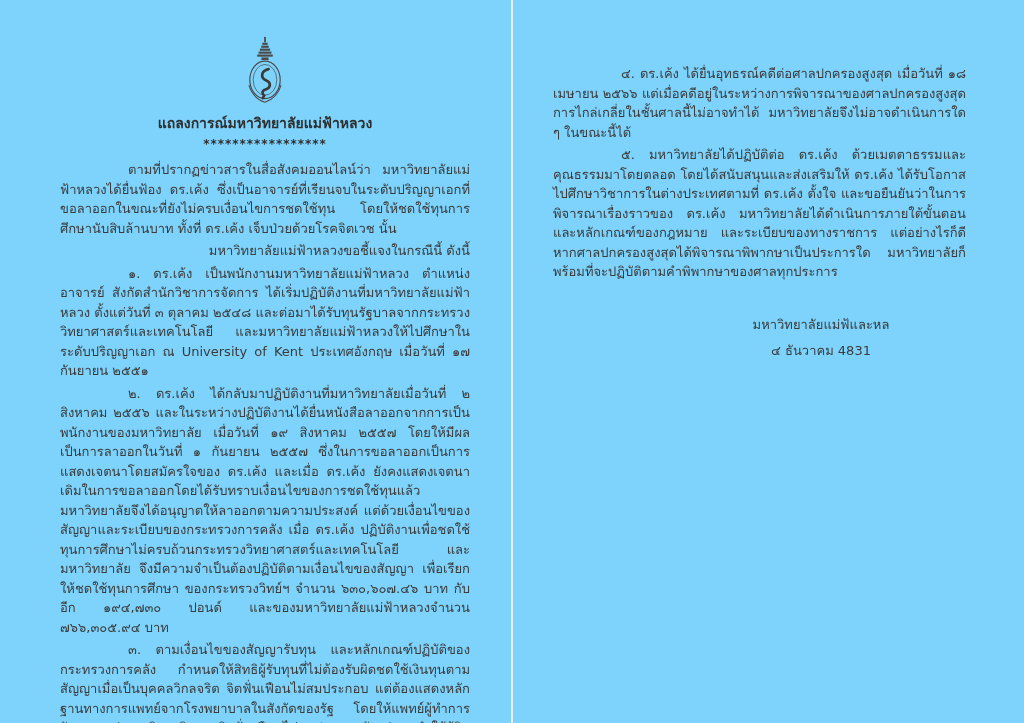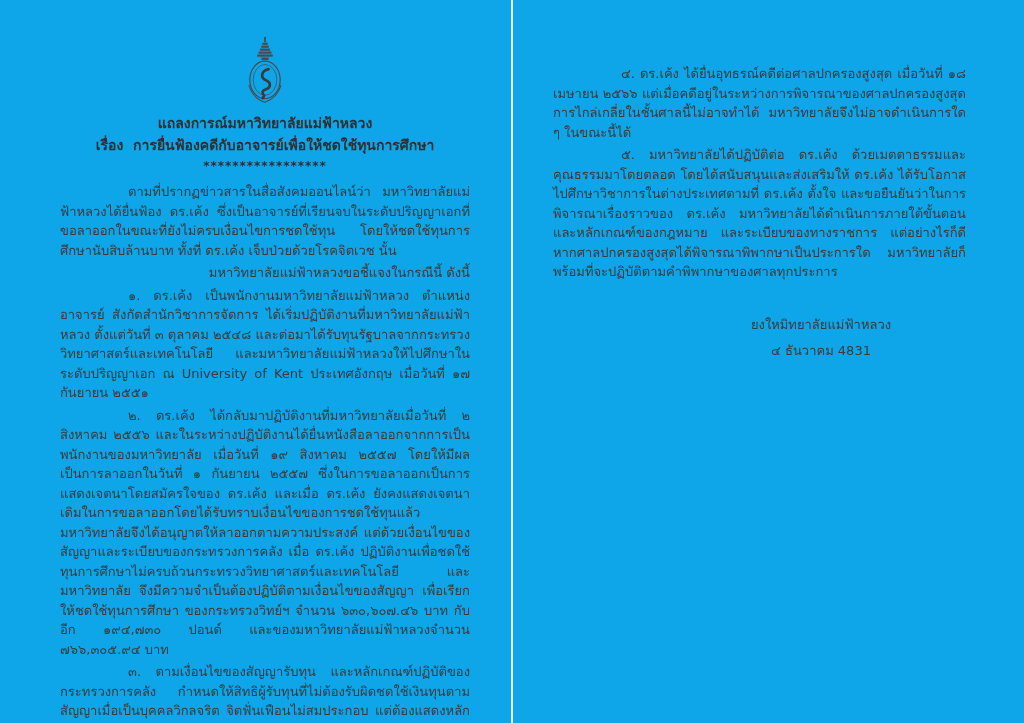--- a/index.html
+++ b/index.html
@@ -14,21 +14,21 @@
     background: #ffffff;
     overflow: hidden;
     display: flex;
     font-family: "DejaVu Sans", "Liberation Sans", sans-serif;
     color: #3b3b3b;
   }
   .page {
     box-sizing: border-box;
     width: 512px;
     height: 723px;
-    background: #0ea5e9;
+    background: #7dd3fc;
   }
   .page-divider {
     position: absolute;
     left: 511px;
     top: 0;
     width: 2px;
     height: 723px;
     background: linear-gradient(to right, #f2f2f2, #e7e7e7, #f2f2f2);
   }
   .page-left {
@@ -103,36 +103,35 @@
           <rect x="26" y="24" width="8" height="2.8"></rect>
         </g>
         <ellipse cx="30" cy="49" rx="17" ry="21" fill="none" stroke="#4a4a4a" stroke-width="1.3"></ellipse>
         <ellipse cx="30" cy="49" rx="13.2" ry="17.2" fill="none" stroke="#4a4a4a" stroke-width="0.8"></ellipse>
         <path d="M34 37 C25 39 25 47 31 49.5 C37 52 37 58 30 60 C26.5 61 26.5 64.5 29 66.5 L27.5 69.5" fill="none" stroke="#3a3a3a" stroke-width="3" stroke-linecap="round"></path>
         <path d="M12 55 C15 65 22 71.5 30 74 C38 71.5 45 65 48 55" fill="none" stroke="#4a4a4a" stroke-width="1.2"></path>
       </svg>
     </div>
 
     <div class="doc-title">แถลงการณ์มหาวิทยาลัยแม่ฟ้าหลวง</div>
-    <div class="doc-subject">เรื่อง&nbsp; การยื่นฟ้องคดีกับอาจารย์เพื่อให้ชดใช้ทุนการศึกษา</div>
     <div class="stars">*****************</div>
 
     <p class="para indent">ตามที่ปรากฏข่าวสารในสื่อสังคมออนไลน์ว่า มหาวิทยาลัยแม่ฟ้าหลวงได้ยื่นฟ้อง ดร.เค้ง ซึ่งเป็นอาจารย์ที่เรียนจบในระดับปริญญาเอกที่ขอลาออกในขณะที่ยังไม่ครบเงื่อนไขการชดใช้ทุน โดยให้ชดใช้ทุนการศึกษานับสิบล้านบาท ทั้งที่ ดร.เค้ง เจ็บป่วยด้วยโรคจิตเวช นั้น</p>
     <p class="para indent no-justify">มหาวิทยาลัยแม่ฟ้าหลวงขอชี้แจงในกรณีนี้ ดังนี้</p>
     <p class="para indent">๑. ดร.เค้ง เป็นพนักงานมหาวิทยาลัยแม่ฟ้าหลวง ตำแหน่งอาจารย์ สังกัดสำนักวิชาการจัดการ ได้เริ่มปฏิบัติงานที่มหาวิทยาลัยแม่ฟ้าหลวง ตั้งแต่วันที่ ๓ ตุลาคม ๒๕๔๘ และต่อมาได้รับทุนรัฐบาลจากกระทรวงวิทยาศาสตร์และเทคโนโลยี และมหาวิทยาลัยแม่ฟ้าหลวงให้ไปศึกษาในระดับปริญญาเอก ณ University of Kent ประเทศอังกฤษ เมื่อวันที่ ๑๗ กันยายน ๒๕๕๑</p>
     <p class="para indent">๒. ดร.เค้ง ได้กลับมาปฏิบัติงานที่มหาวิทยาลัยเมื่อวันที่ ๒ สิงหาคม ๒๕๕๖ และในระหว่างปฏิบัติงานได้ยื่นหนังสือลาออกจากการเป็นพนักงานของมหาวิทยาลัย เมื่อวันที่ ๑๙ สิงหาคม ๒๕๕๗ โดยให้มีผลเป็นการลาออกในวันที่ ๑ กันยายน ๒๕๕๗ ซึ่งในการขอลาออกเป็นการแสดงเจตนาโดยสมัครใจของ ดร.เค้ง และเมื่อ ดร.เค้ง ยังคงแสดงเจตนาเดิมในการขอลาออกโดยได้รับทราบเงื่อนไขของการชดใช้ทุนแล้ว มหาวิทยาลัยจึงได้อนุญาตให้ลาออกตามความประสงค์ แต่ด้วยเงื่อนไขของสัญญาและระเบียบของกระทรวงการคลัง เมื่อ ดร.เค้ง ปฏิบัติงานเพื่อชดใช้ทุนการศึกษาไม่ครบถ้วนกระทรวงวิทยาศาสตร์และเทคโนโลยี และมหาวิทยาลัย จึงมีความจำเป็นต้องปฏิบัติตามเงื่อนไขของสัญญา เพื่อเรียกให้ชดใช้ทุนการศึกษา ของกระทรวงวิทย์ฯ จำนวน ๖๓๐,๖๐๗.๔๖ บาท กับอีก ๑๙๔,๗๓๐ ปอนด์ และของมหาวิทยาลัยแม่ฟ้าหลวงจำนวน ๗๖๖,๓๐๕.๙๔ บาท</p>
     <p class="para indent">๓. ตามเงื่อนไขของสัญญารับทุน และหลักเกณฑ์ปฏิบัติของกระทรวงการคลัง กำหนดให้สิทธิผู้รับทุนที่ไม่ต้องรับผิดชดใช้เงินทุนตามสัญญาเมื่อเป็นบุคคลวิกลจริต จิตฟั่นเฟือนไม่สมประกอบ แต่ต้องแสดงหลักฐานทางการแพทย์จากโรงพยาบาลในสังกัดของรัฐ โดยให้แพทย์ผู้ทำการรักษาระบุว่าเหตุวิกลจริตและจิตฟั่นเฟือนไม่สมประกอบดังกล่าว ทำให้ผู้ผิดสัญญาไม่สามารถปฏิบัติหน้าที่ต่อไปได้ แต่ทั้งนี้ ในระหว่างปฏิบัติงานให้กับมหาวิทยาลัยจนกระทั่งยื่นหนังสือลาออก ดร.เค้ง ไม่เคยจัดส่งเอกสารหลักฐานทางการแพทย์ว่าไม่สามารถปฏิบัติงานต่อไปได้ให้กับมหาวิทยาลัยได้รับทราบเลย โดย ดร.เค้ง ได้ยื่นเอกสารทางการแพทย์ต่าง ๆ ในชั้นพิจารณาของศาลปกครองเชียงใหม่แต่ล่วงเลยระยะเวลาตามที่กำหนดไว้ในสัญญาไปแล้ว ศาลปกครองเชียงใหม่จึงได้พิจารณาและพิพากษาให้ ดร.เค้ง ชดใช้ทุนการศึกษาตามเงื่อนไขของสัญญา</p>
 
   </div>
 
   <div class="page-divider"></div>
 
   <div class="page page-right">
     <p class="para indent">๔. ดร.เค้ง ได้ยื่นอุทธรณ์คดีต่อศาลปกครองสูงสุด เมื่อวันที่ ๑๘ เมษายน ๒๕๖๖ แต่เมื่อคดีอยู่ในระหว่างการพิจารณาของศาลปกครองสูงสุด การไกล่เกลี่ยในชั้นศาลนี้ไม่อาจทำได้ มหาวิทยาลัยจึงไม่อาจดำเนินการใด ๆ ในขณะนี้ได้</p>
     <p class="para indent">๕. มหาวิทยาลัยได้ปฏิบัติต่อ ดร.เค้ง ด้วยเมตตาธรรมและคุณธรรมมาโดยตลอด โดยได้สนับสนุนและส่งเสริมให้ ดร.เค้ง ได้รับโอกาสไปศึกษาวิชาการในต่างประเทศตามที่ ดร.เค้ง ตั้งใจ และขอยืนยันว่าในการพิจารณาเรื่องราวของ ดร.เค้ง มหาวิทยาลัยได้ดำเนินการภายใต้ขั้นตอนและหลักเกณฑ์ของกฎหมาย และระเบียบของทางราชการ แต่อย่างไรก็ดีหากศาลปกครองสูงสุดได้พิจารณาพิพากษาเป็นประการใด มหาวิทยาลัยก็พร้อมที่จะปฏิบัติตามคำพิพากษาของศาลทุกประการ</p>
 
     <div class="signoff">
-      <div class="org">ยงใหมิทยาลัยแม่ฟ้าหลวง</div>
+      <div class="org">มหาวิทยาลัยแม่ฟ้และหล</div>
       <div class="date">๔ ธันวาคม 4831</div>
     </div>
   </div>
 
 </div>
 
 </body></html>

